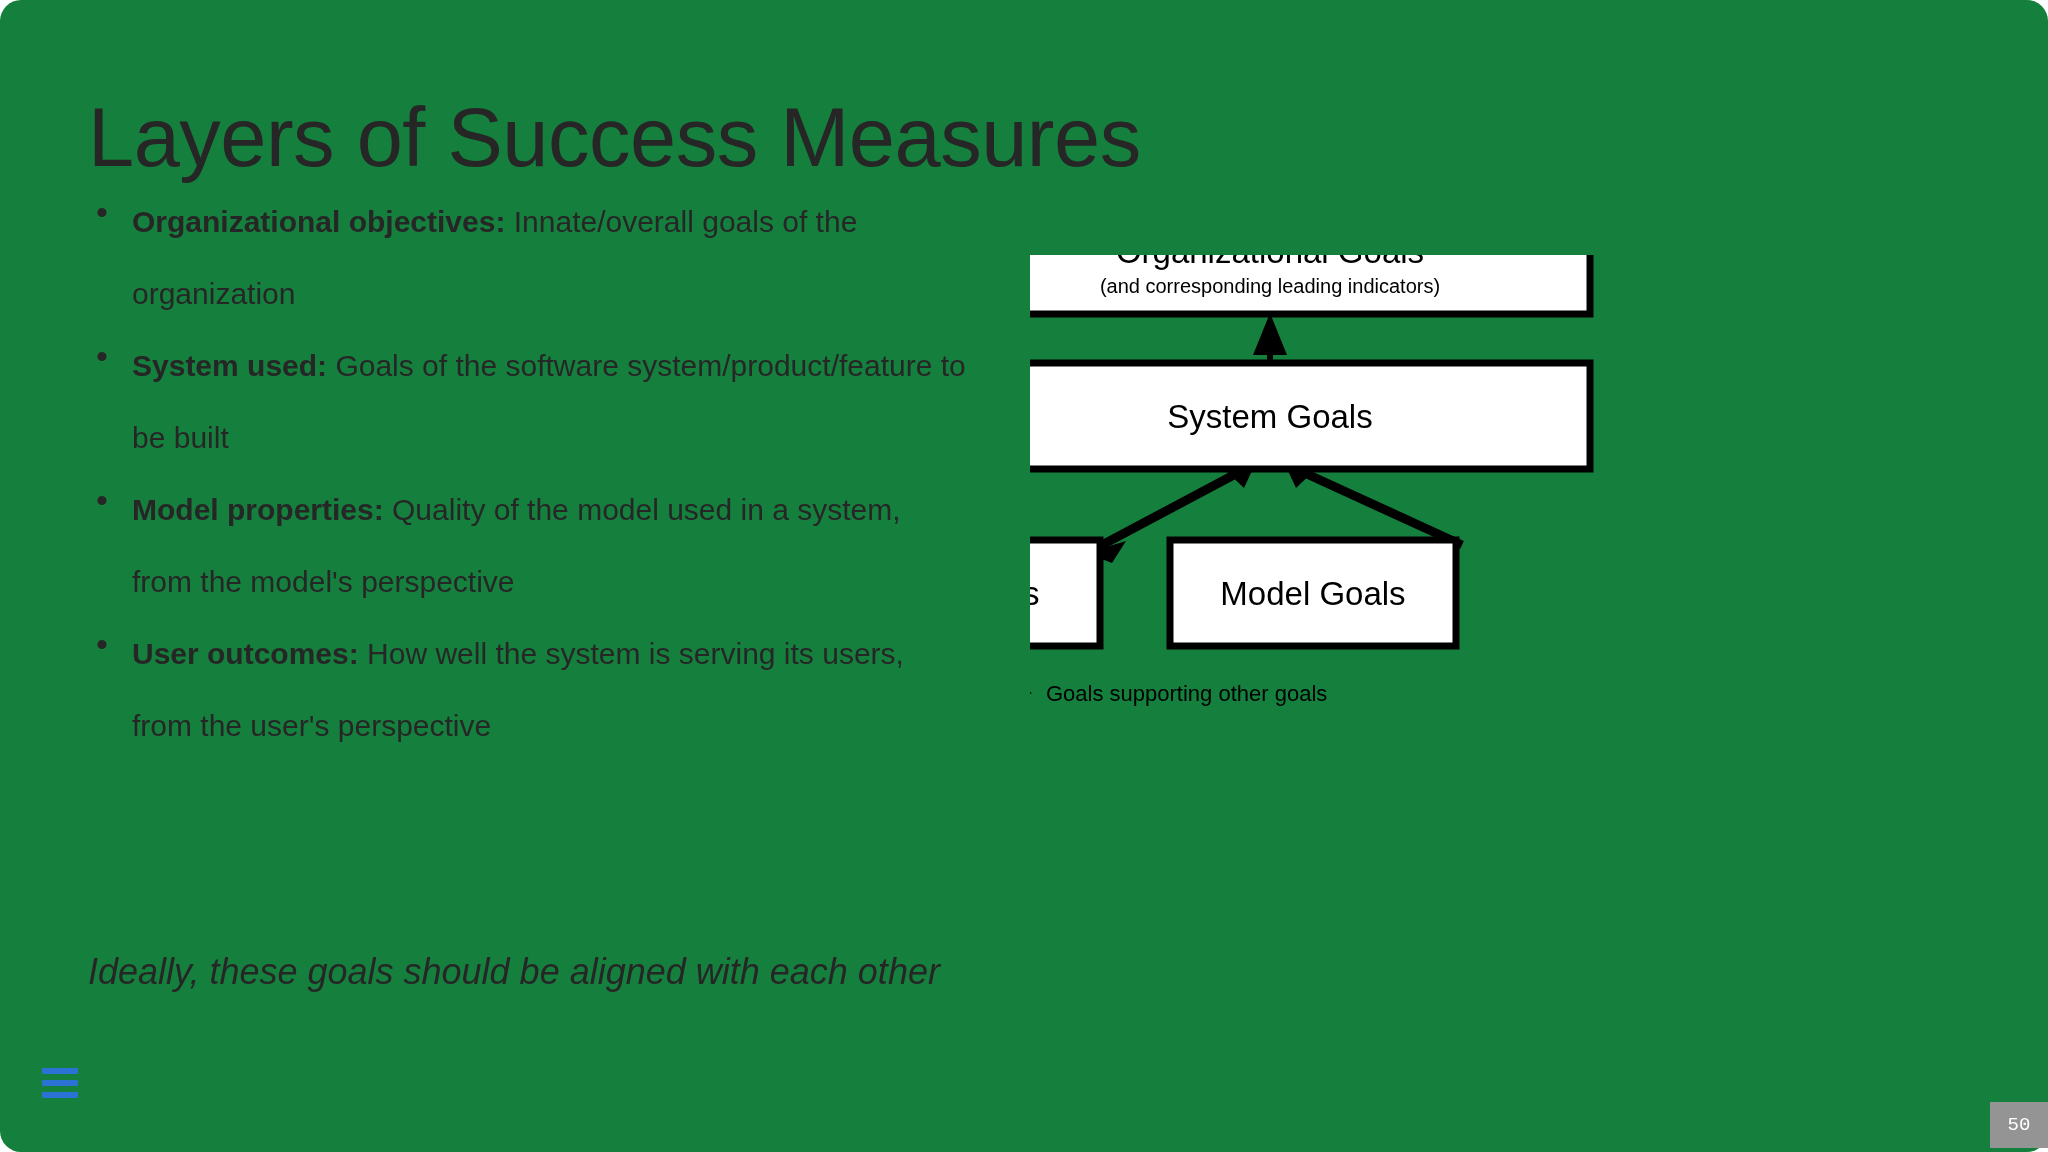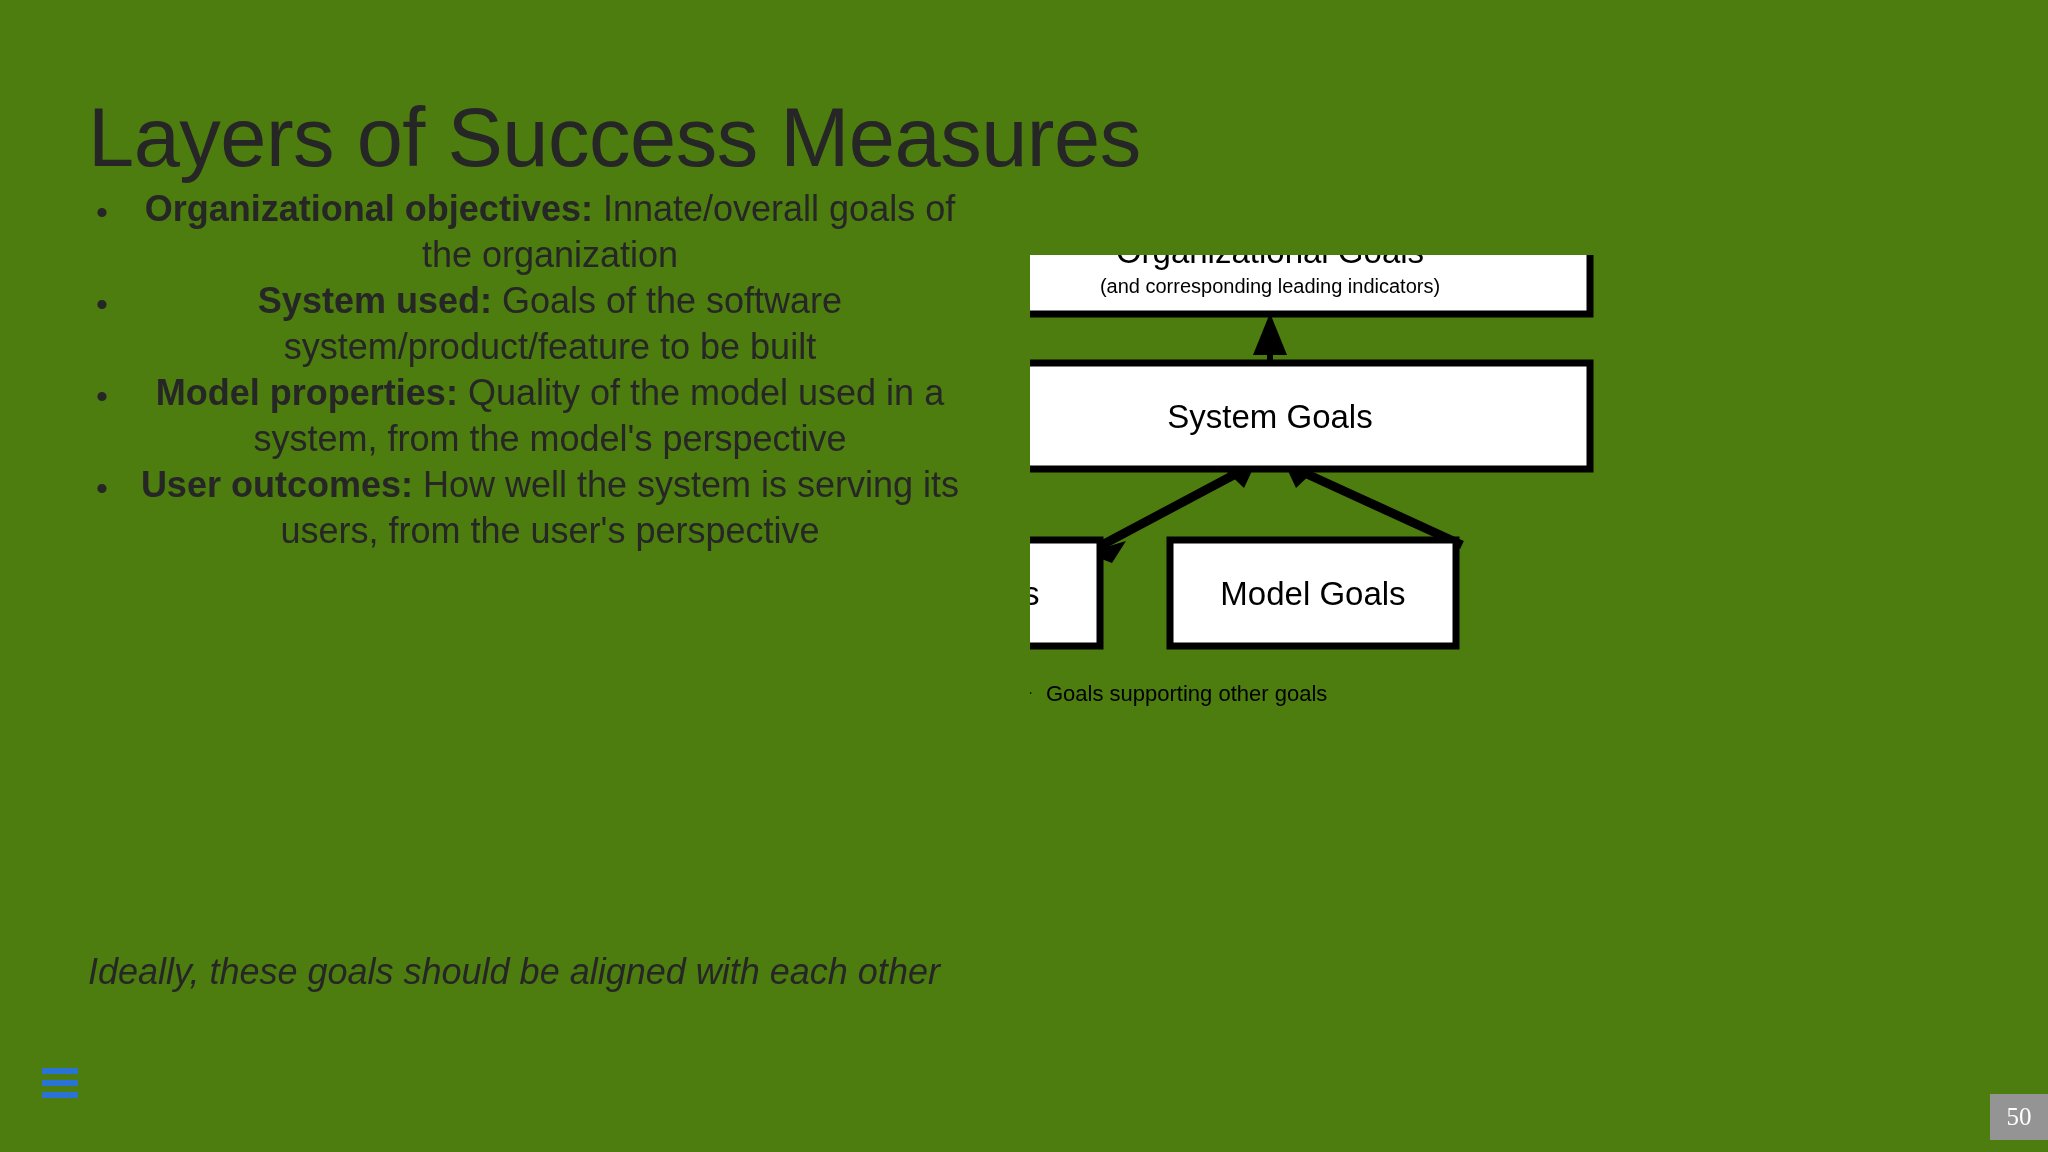--- a/index.html
+++ b/index.html
@@ -13,21 +13,22 @@
     height: 1152px;
     position: relative;
     overflow: hidden;
     font-family: "Liberation Sans", sans-serif;
     color: #262626;
   }
 
   .slide {
     position: absolute;
     inset: 0;
-    background: #4d7c0f;
+    background: #15803d;
+    border-radius: 21px;
   }
 
   
   .slide-title {
     position: absolute;
     left: 88px;
     top: 38px;
     font-family: "Liberation Sans", sans-serif;
     font-size: 83px;
     font-weight: 400;
@@ -46,25 +47,24 @@
   }
 
   ul.bullets {
     list-style: none;
     margin: 0;
     padding: 0;
   }
   ul.bullets li {
     position: relative;
     padding-left: 44px;
-    font-size: 36px;
-    line-height: 46px;
+    font-size: 30px;
+    line-height: 72px;
     color: #262626;
     margin: 0 0 0 0;
-    text-align: center;
   }
   ul.bullets li::before {
     content: "\2022";
     position: absolute;
     left: 8px;
     top: -1px;
     font-size: 34px;
     line-height: 55px;
     color: #262626;
   }
@@ -129,30 +129,30 @@
     display: block;
     height: 6px;
     width: 100%;
     border-radius: 1px;
     background: #2a73d4;
   }
 
   .page-badge {
     position: absolute;
     right: 0px;
-    bottom: 12px;
+    bottom: 4px;
     width: 58px;
     height: 46px;
     background: #949494;
     color: #ffffff;
-    font-size: 25px;
+    font-size: 19px;
     display: flex;
     align-items: center;
     justify-content: center;
-    font-family: Liberation Serif, serif;
+    font-family: Liberation Mono, monospace;
   }
 </style>
 </head>
 <body>
 
 <div class="slide">
 
   <h1 class="slide-title">Layers of Success Measures</h1>
 
   <div class="body-col">

